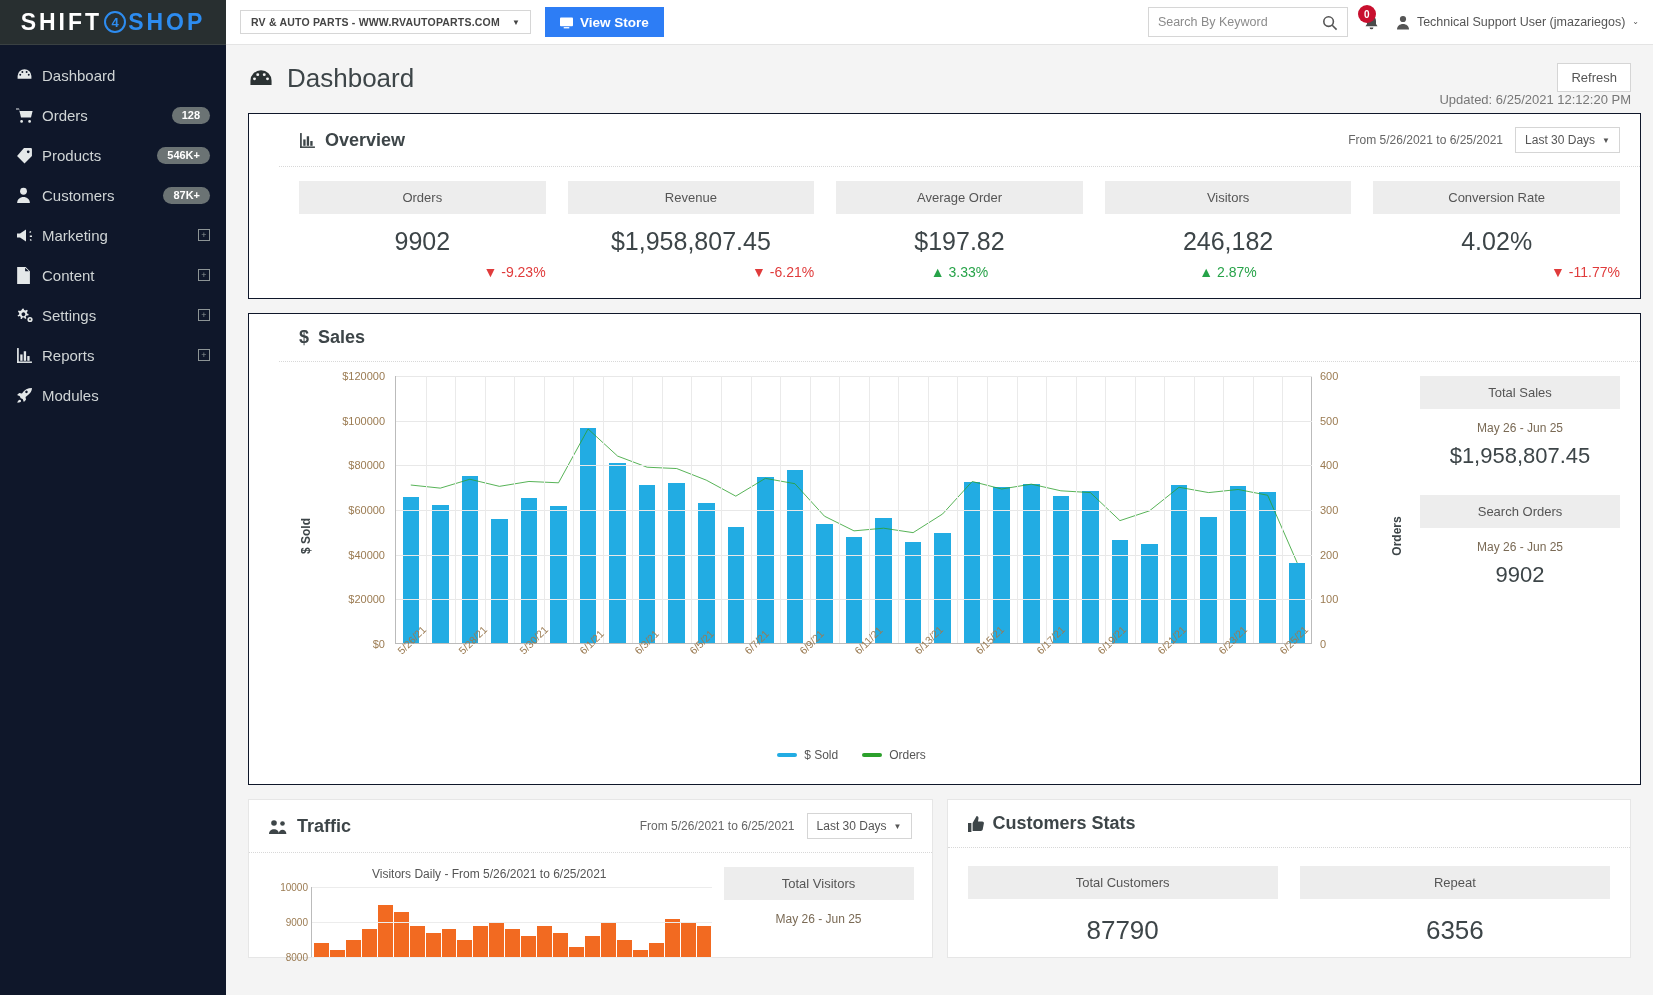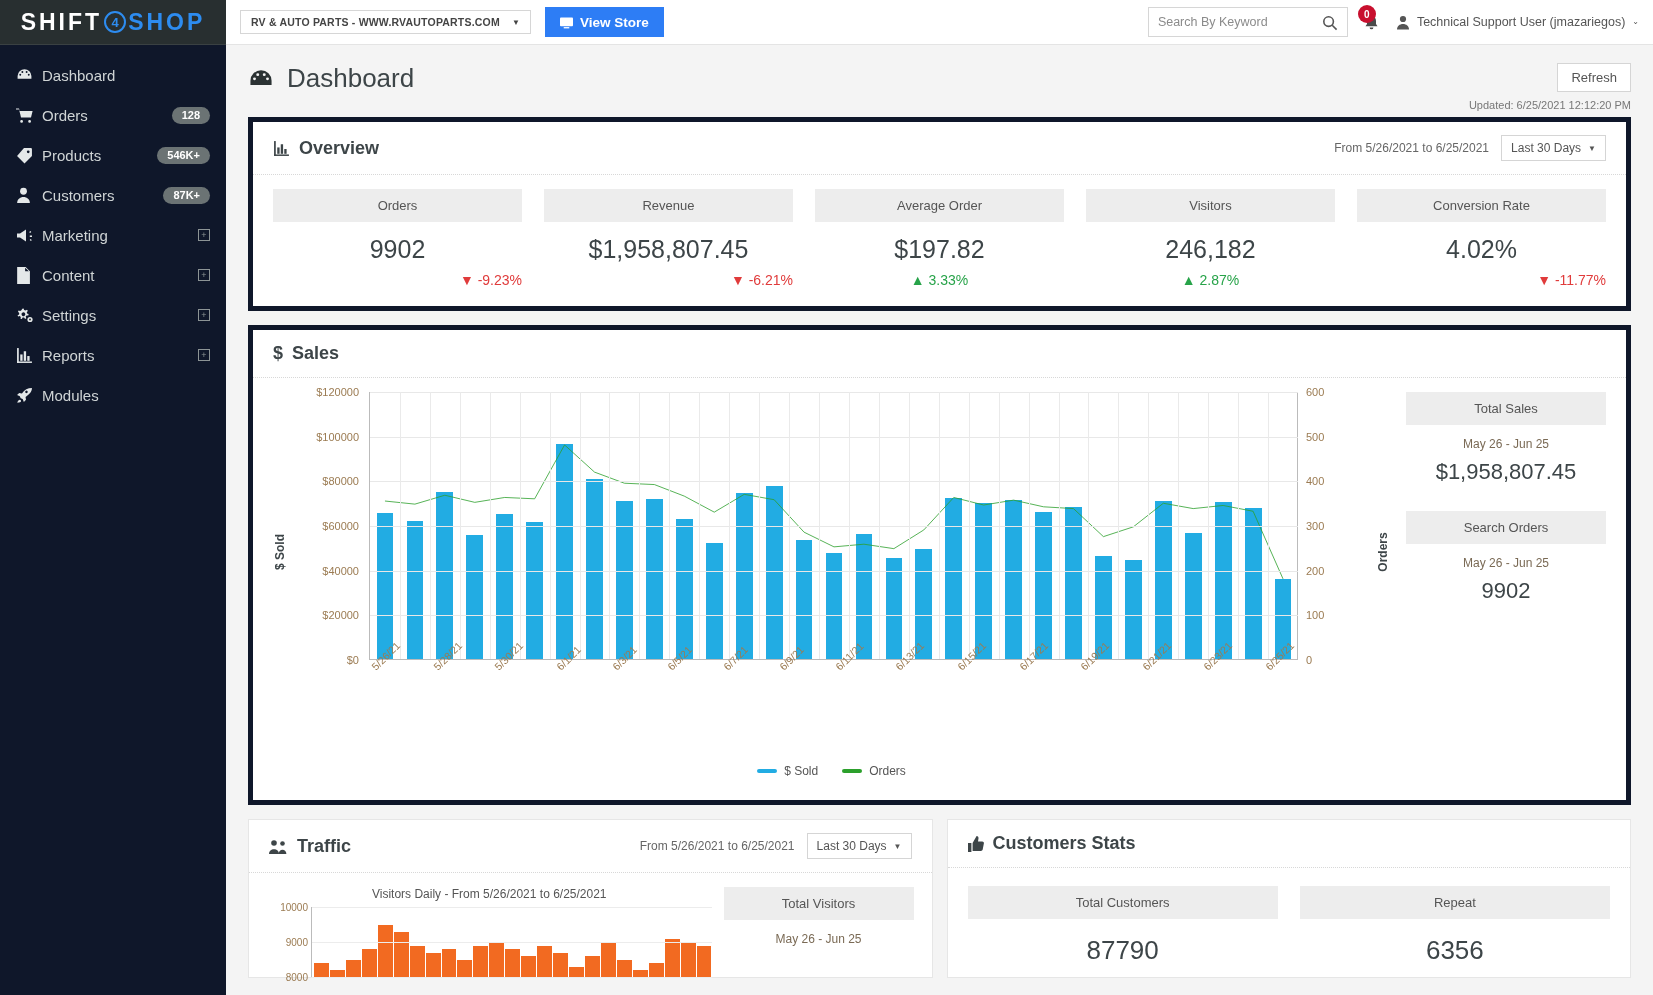--- a/index.html
+++ b/index.html
@@ -117,25 +117,26 @@
   .page-title {
     display: flex; align-items: center; gap: 13px;
     font-size: 26px; color: #3d4548; font-weight: 400;
   }
   .head-right { margin-left: auto; text-align: right; }
   .btn-refresh {
     border: 1px solid #d5d5d5; background: #fff;
     font-size: 13px; color: #555; padding: 6px 13px;
     cursor: pointer; font-family: "Liberation Sans", sans-serif;
   }
-  .updated { font-size: 11px; color: #777; margin-top: 7px; }
+  .updated { font-size: 13px; color: #777; }
 
   .card {
-    background: #fff; border: 5px solid #0f172a;
-    margin: 0 22px 14px 22px;
+    background: #fff; border: 1px solid #0f172a;
+    margin: 0 12px 14px 22px;
+    padding-left: 30px;
   }
   .card-head {
     display: flex; align-items: center;
     padding: 13px 20px; border-bottom: 1px dotted #d8d8d8;
   }
   .card-title {
     font-size: 18px; font-weight: 700; color: #3d4548;
     display: flex; align-items: center; gap: 9px;
   }
   .card-head-right {

